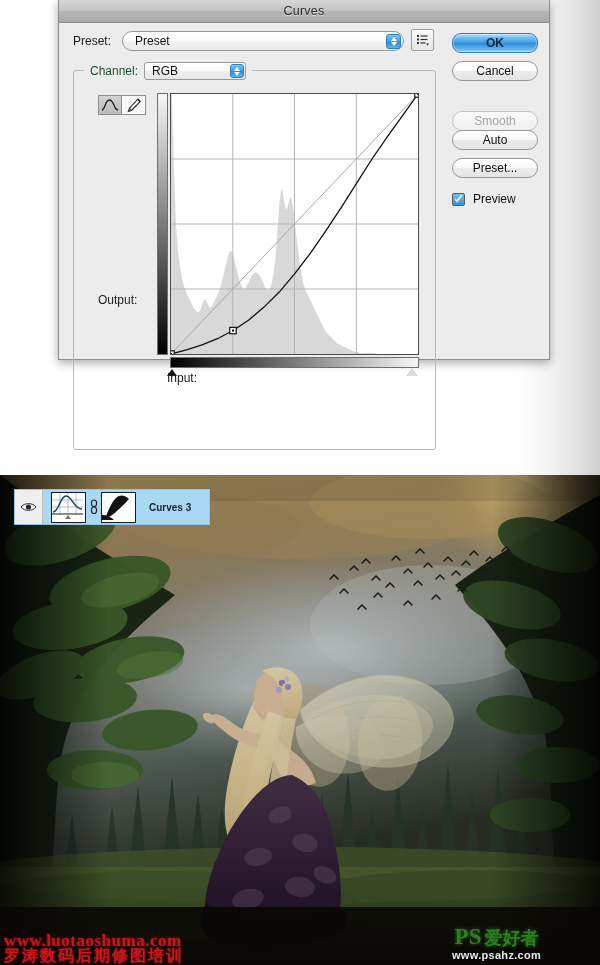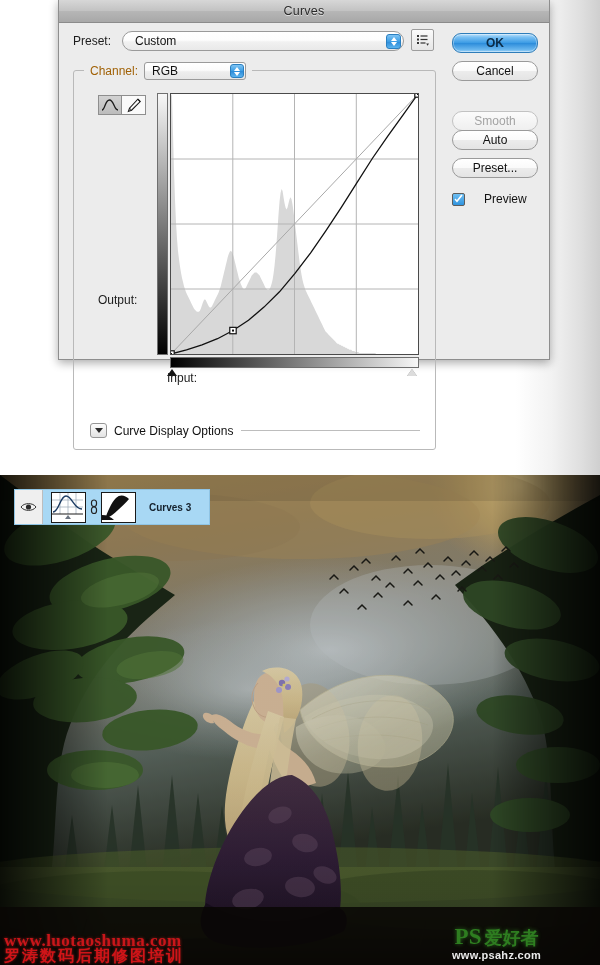--- a/index.html
+++ b/index.html
@@ -66,36 +66,36 @@
   }
   .btn.primary{
     background:linear-gradient(180deg,#bfe2fb 0%,#79c0f3 18%,#3a9ae4 50%,#2d8ddb 52%,#6cb8ef 88%,#a9d8f8 100%);
     border:1px solid #2f7db9;color:#0b2c48;font-weight:600;
     box-shadow:0 0 0 1px rgba(255,255,255,.35) inset;
   }
   .btn.disabled{color:#a3a3a3;background:linear-gradient(180deg,#fbfbfb,#efefef);border-color:#c2c2c2;margin-top:16px;}
   #btn-ok{top:33px;border-radius:9px;} #btn-cancel{top:61px;} #btn-smooth{top:95px;}
   #btn-auto{top:130px;} #btn-options{top:158px;}
 
-  #preview-row{position:absolute;left:393px;top:192px;display:flex;align-items:center;gap:19px;}
+  #preview-row{position:absolute;left:393px;top:192px;display:flex;align-items:center;gap:8px;}
   #preview-box{width:13px;height:13px;border:1px solid #5d5d5d;box-sizing:border-box;border-radius:2px;
     background:linear-gradient(180deg,#6fc0f4,#2f93de);display:flex;align-items:center;justify-content:center;}
   #preview-box svg{display:block;}
   #preview-label{font-size:12px;color:#111;}
 
   
   #group{
     position:absolute;left:14px;top:70px;width:363px;height:380px;
     border:1px solid #b9b9b9;border-radius:3px;box-sizing:border-box;
   }
   #channel-legend{
     position:absolute;left:10px;top:-9px;height:18px;background:#ececec;
     padding:0 6px;display:flex;align-items:center;gap:6px;
   }
-  #channel-label{font-size:12px;color:#a16207;}
+  #channel-label{font-size:12px;color:#14532d;}
   #channel-select{
     position:relative;width:102px;height:18px;
     background:linear-gradient(180deg,#ffffff 0%,#fbfbfb 45%,#ededed 55%,#e6e6e6 100%);
     border:1px solid #9a9a9a;border-radius:3px;box-sizing:border-box;display:flex;align-items:center;
   }
   #channel-value{font-size:12px;color:#111;padding-left:7px;}
   #channel-select .stepper{right:1px;top:1px;width:14px;height:14px;}
 
   
   #mode-btns{position:absolute;left:24px;top:24px;display:flex;}
@@ -176,21 +176,21 @@
 <div id="curves-dialog">
 
   <div id="titlebar">
     <span>Curves</span>
   </div>
 
   <div id="preset-row">
     <span id="preset-label" class="lbl">Preset:</span>
 
     <div id="preset-select">
-      <span id="preset-value">Custom</span>
+      <span id="preset-value">Preset</span>
       <span class="stepper">
         <i class="up"></i>
           <i class="dn"></i>
       </span>
     </div>
 
     <div id="preset-menu-btn">
       <svg width="14" height="14" viewBox="0 0 14 14">
         <rect x="1" y="2" width="2" height="2" fill="#333"></rect>
         <rect x="4.5" y="2.4" width="7" height="1.2" fill="#333"></rect>
@@ -288,27 +288,20 @@
       </div>
 
       <div id="hgrad"></div>
       <div id="black-marker"></div>
       <div id="white-marker"></div>
     </div>
 
     <span id="input-label">Input:</span>
 
 
-    <div id="cdo-row">
-      <span id="cdo-tri">
-          <i></i>
-        </span>
-      <span id="cdo-label">Curve Display Options</span>
-      <span id="cdo-rule"></span>
-    </div>
 
   </div>
 </div>
 
 <div id="photo">
   <svg width="600" height="490" viewBox="0 0 600 490">
     <defs>
       <linearGradient id="skyG" x1="0" y1="0" x2="0.25" y2="1">
         <stop offset="0" stop-color="#b99a5e"></stop>
         <stop offset="0.22" stop-color="#a08a62"></stop>

